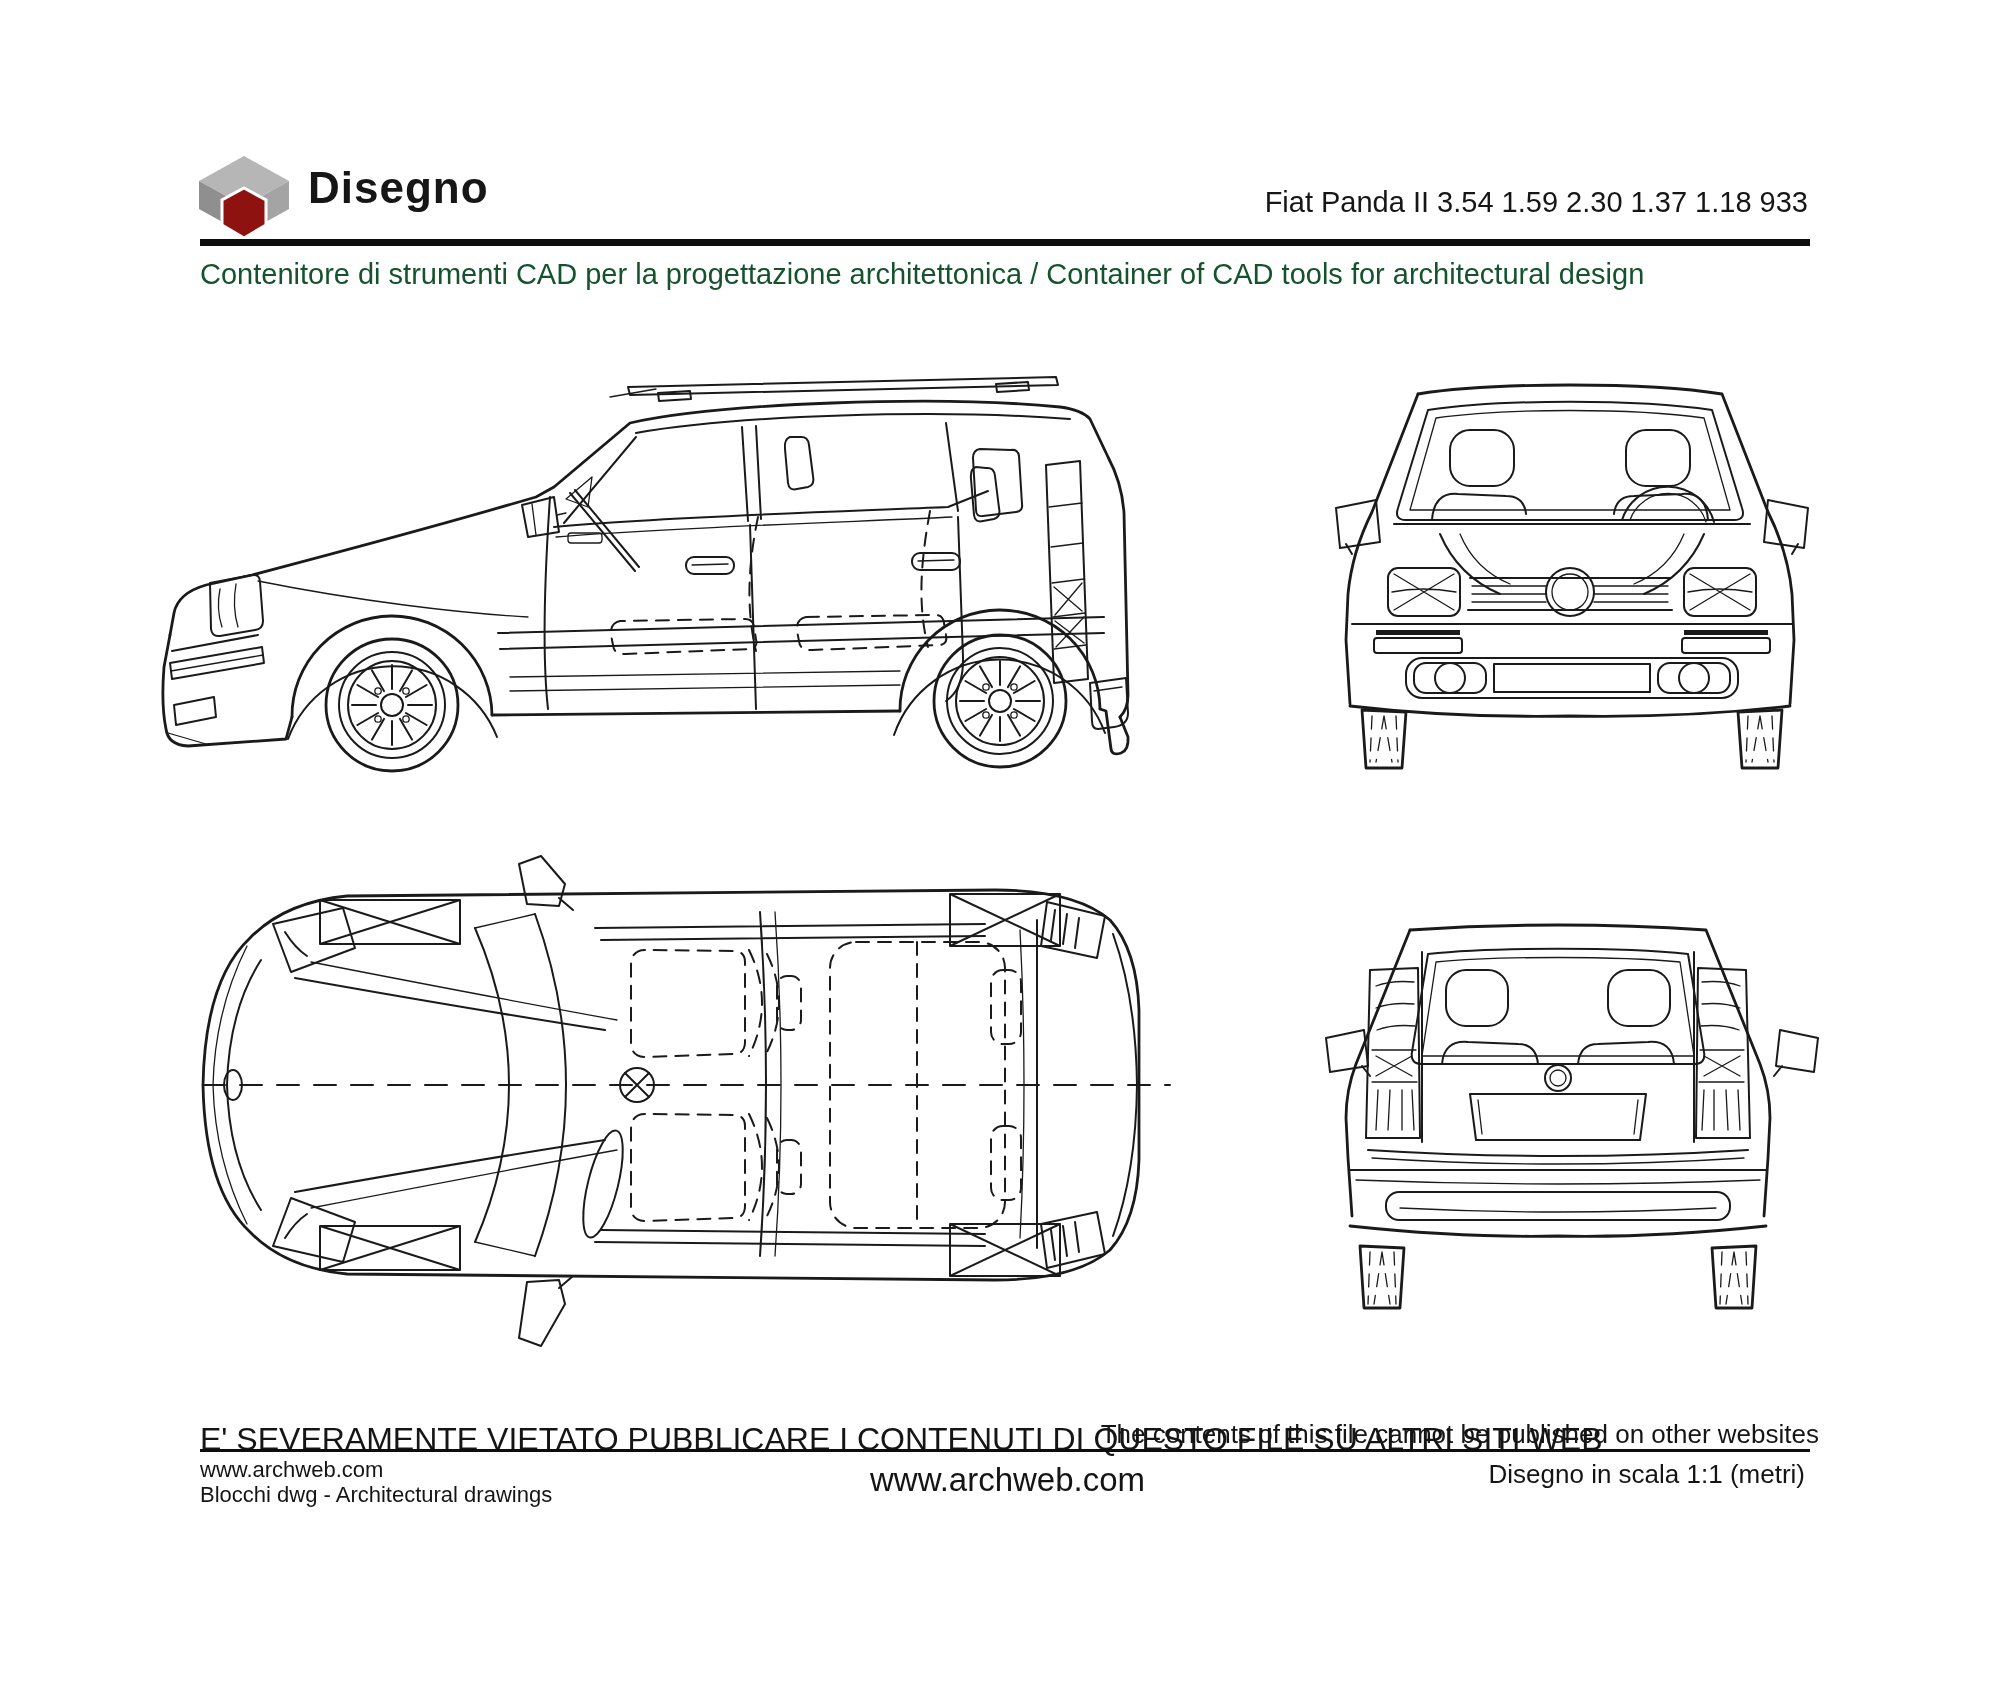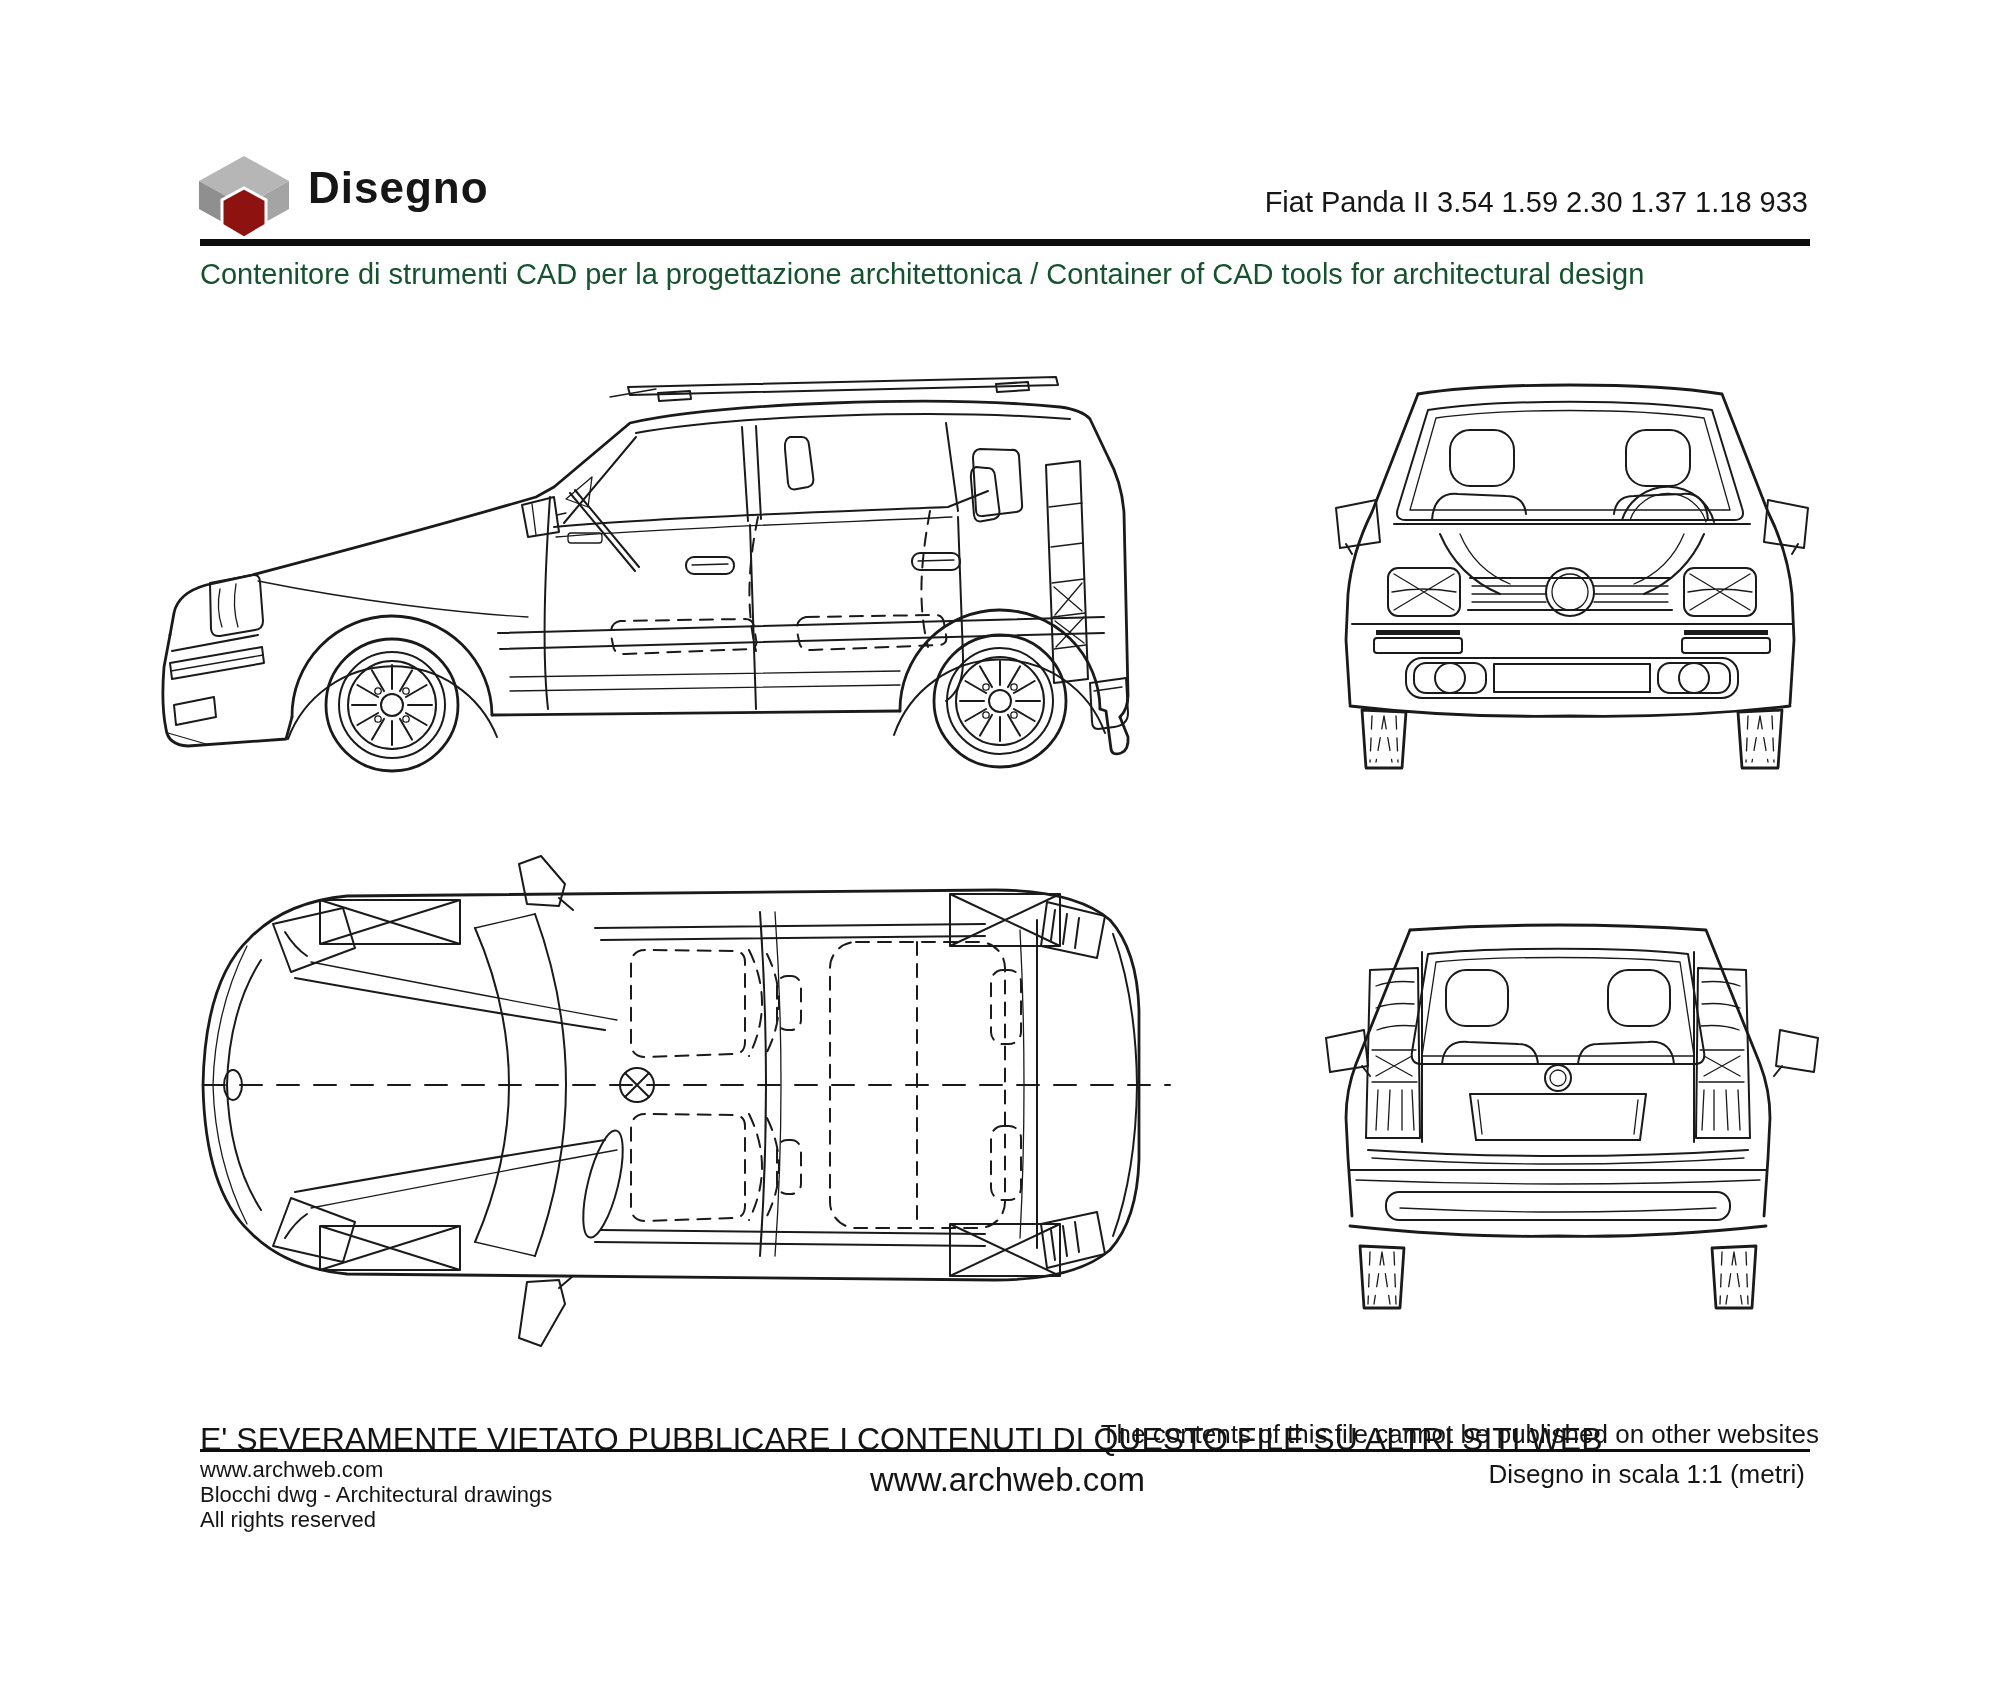--- a/index.html
+++ b/index.html
@@ -324,16 +324,15 @@
 </svg>
 </div>
 
 <div class="abs warn-it">E' SEVERAMENTE VIETATO PUBBLICARE I CONTENUTI DI QUESTO FILE SU ALTRI SITI WEB</div>
 <div class="abs warn-en">The contents of this file cannot be published on other websites</div>
 <div class="abs rule-thin"></div>
 
 <div class="abs f-left">
   <div>www.archweb.com</div>
   <div>Blocchi dwg - Architectural drawings</div>
-  <div>All rights reserved</div>
 </div>
 <div class="abs f-center">www.archweb.com</div>
 <div class="abs f-right">Disegno in scala 1:1 (metri)</div>
 
 </body></html>

